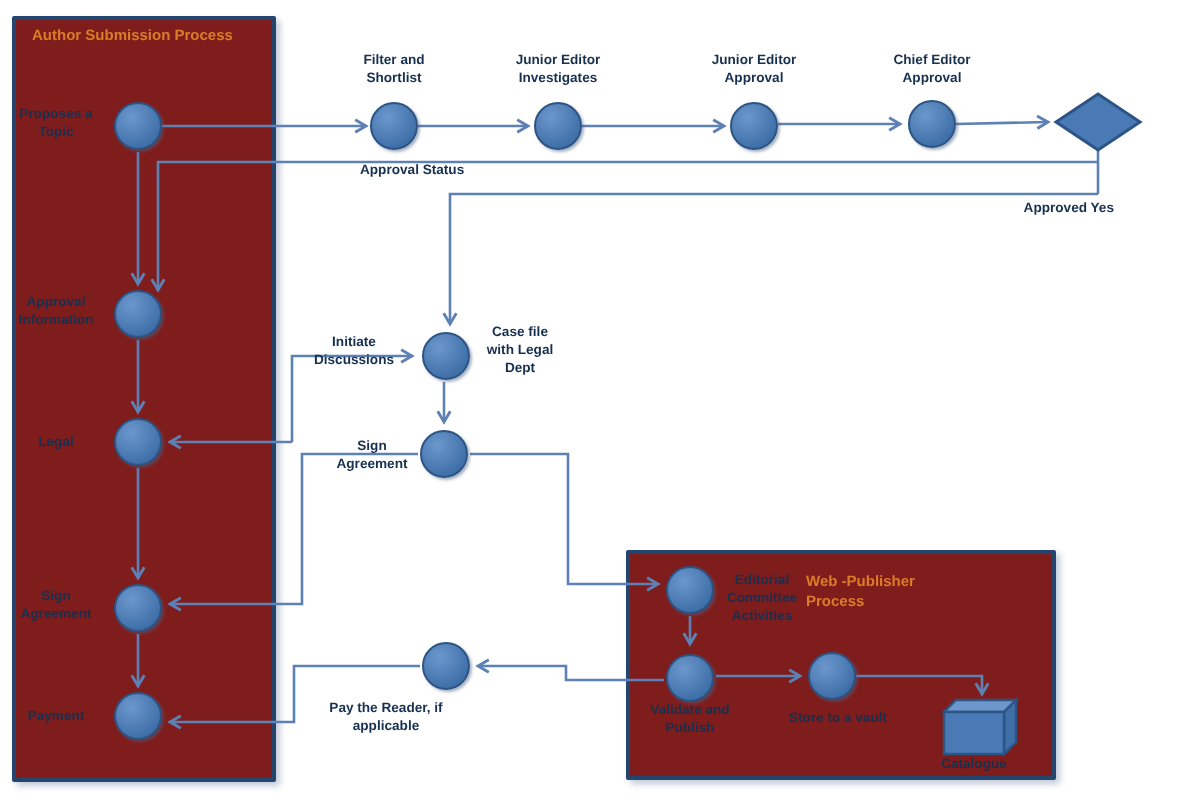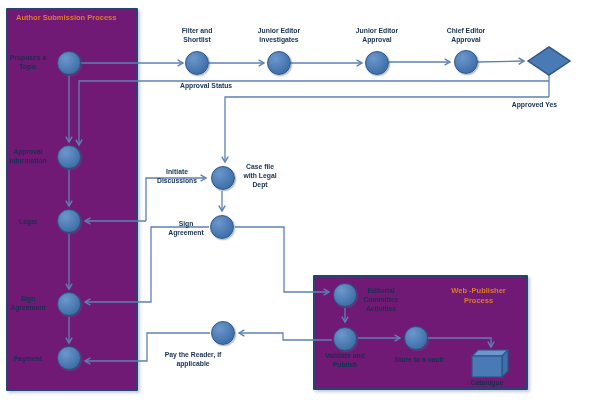--- a/index.html
+++ b/index.html
@@ -1,33 +1,33 @@
 <!DOCTYPE html>
 <html><head>
 <meta charset="utf-8">
 <style>
   html,body{margin:0;padding:0;background:#ffffff;}
   .canvas{
     position:relative;width:600px;height:400px;background:#ffffff;overflow:hidden;
     font-family:"Liberation Sans", sans-serif;
   }
   .panel{
-    position:absolute;background:#701a75;border:2.5px solid #24466e;
+    position:absolute;background:#7f1d1d;border:2.5px solid #24466e;
     box-shadow:2px 2px 3px rgba(120,140,170,.45);box-sizing:border-box;border-radius:1px;
   }
   .panel-author{left:6px;top:8px;width:132px;height:383px;}
   .panel-editor{left:157px;top:9px;width:427px;height:106px;}
   .panel-web{left:313px;top:275px;width:215px;height:115px;}
   .panel-title{
     position:absolute;color:#dd7c28;font-weight:bold;font-size:7.5px;line-height:1.35;
     white-space:pre-line;
   }
   .pt-author{left:8px;top:3px;}
   .pt-editor{left:0;top:2px;width:100%;text-align:center;}
-  .pt-web{left:106px;top:9px;width:115px;text-align:center;}
+  .pt-web{left:88px;top:9px;width:115px;}
   svg.wires{position:absolute;left:0;top:0;z-index:3;}
   .node{
     position:absolute;width:24px;height:24px;border-radius:50%;z-index:4;
     background:radial-gradient(circle at 35% 30%, #6b97cc, #3f6fa8 75%);
     border:1.5px solid #2c5484;box-sizing:border-box;
     box-shadow:1px 1px 1.5px rgba(80,100,130,.5);
   }
   .lbl{
     position:absolute;z-index:5;color:#17304f;font-weight:bold;font-size:6.8px;
     line-height:1.3;white-space:pre-line;text-align:center;

